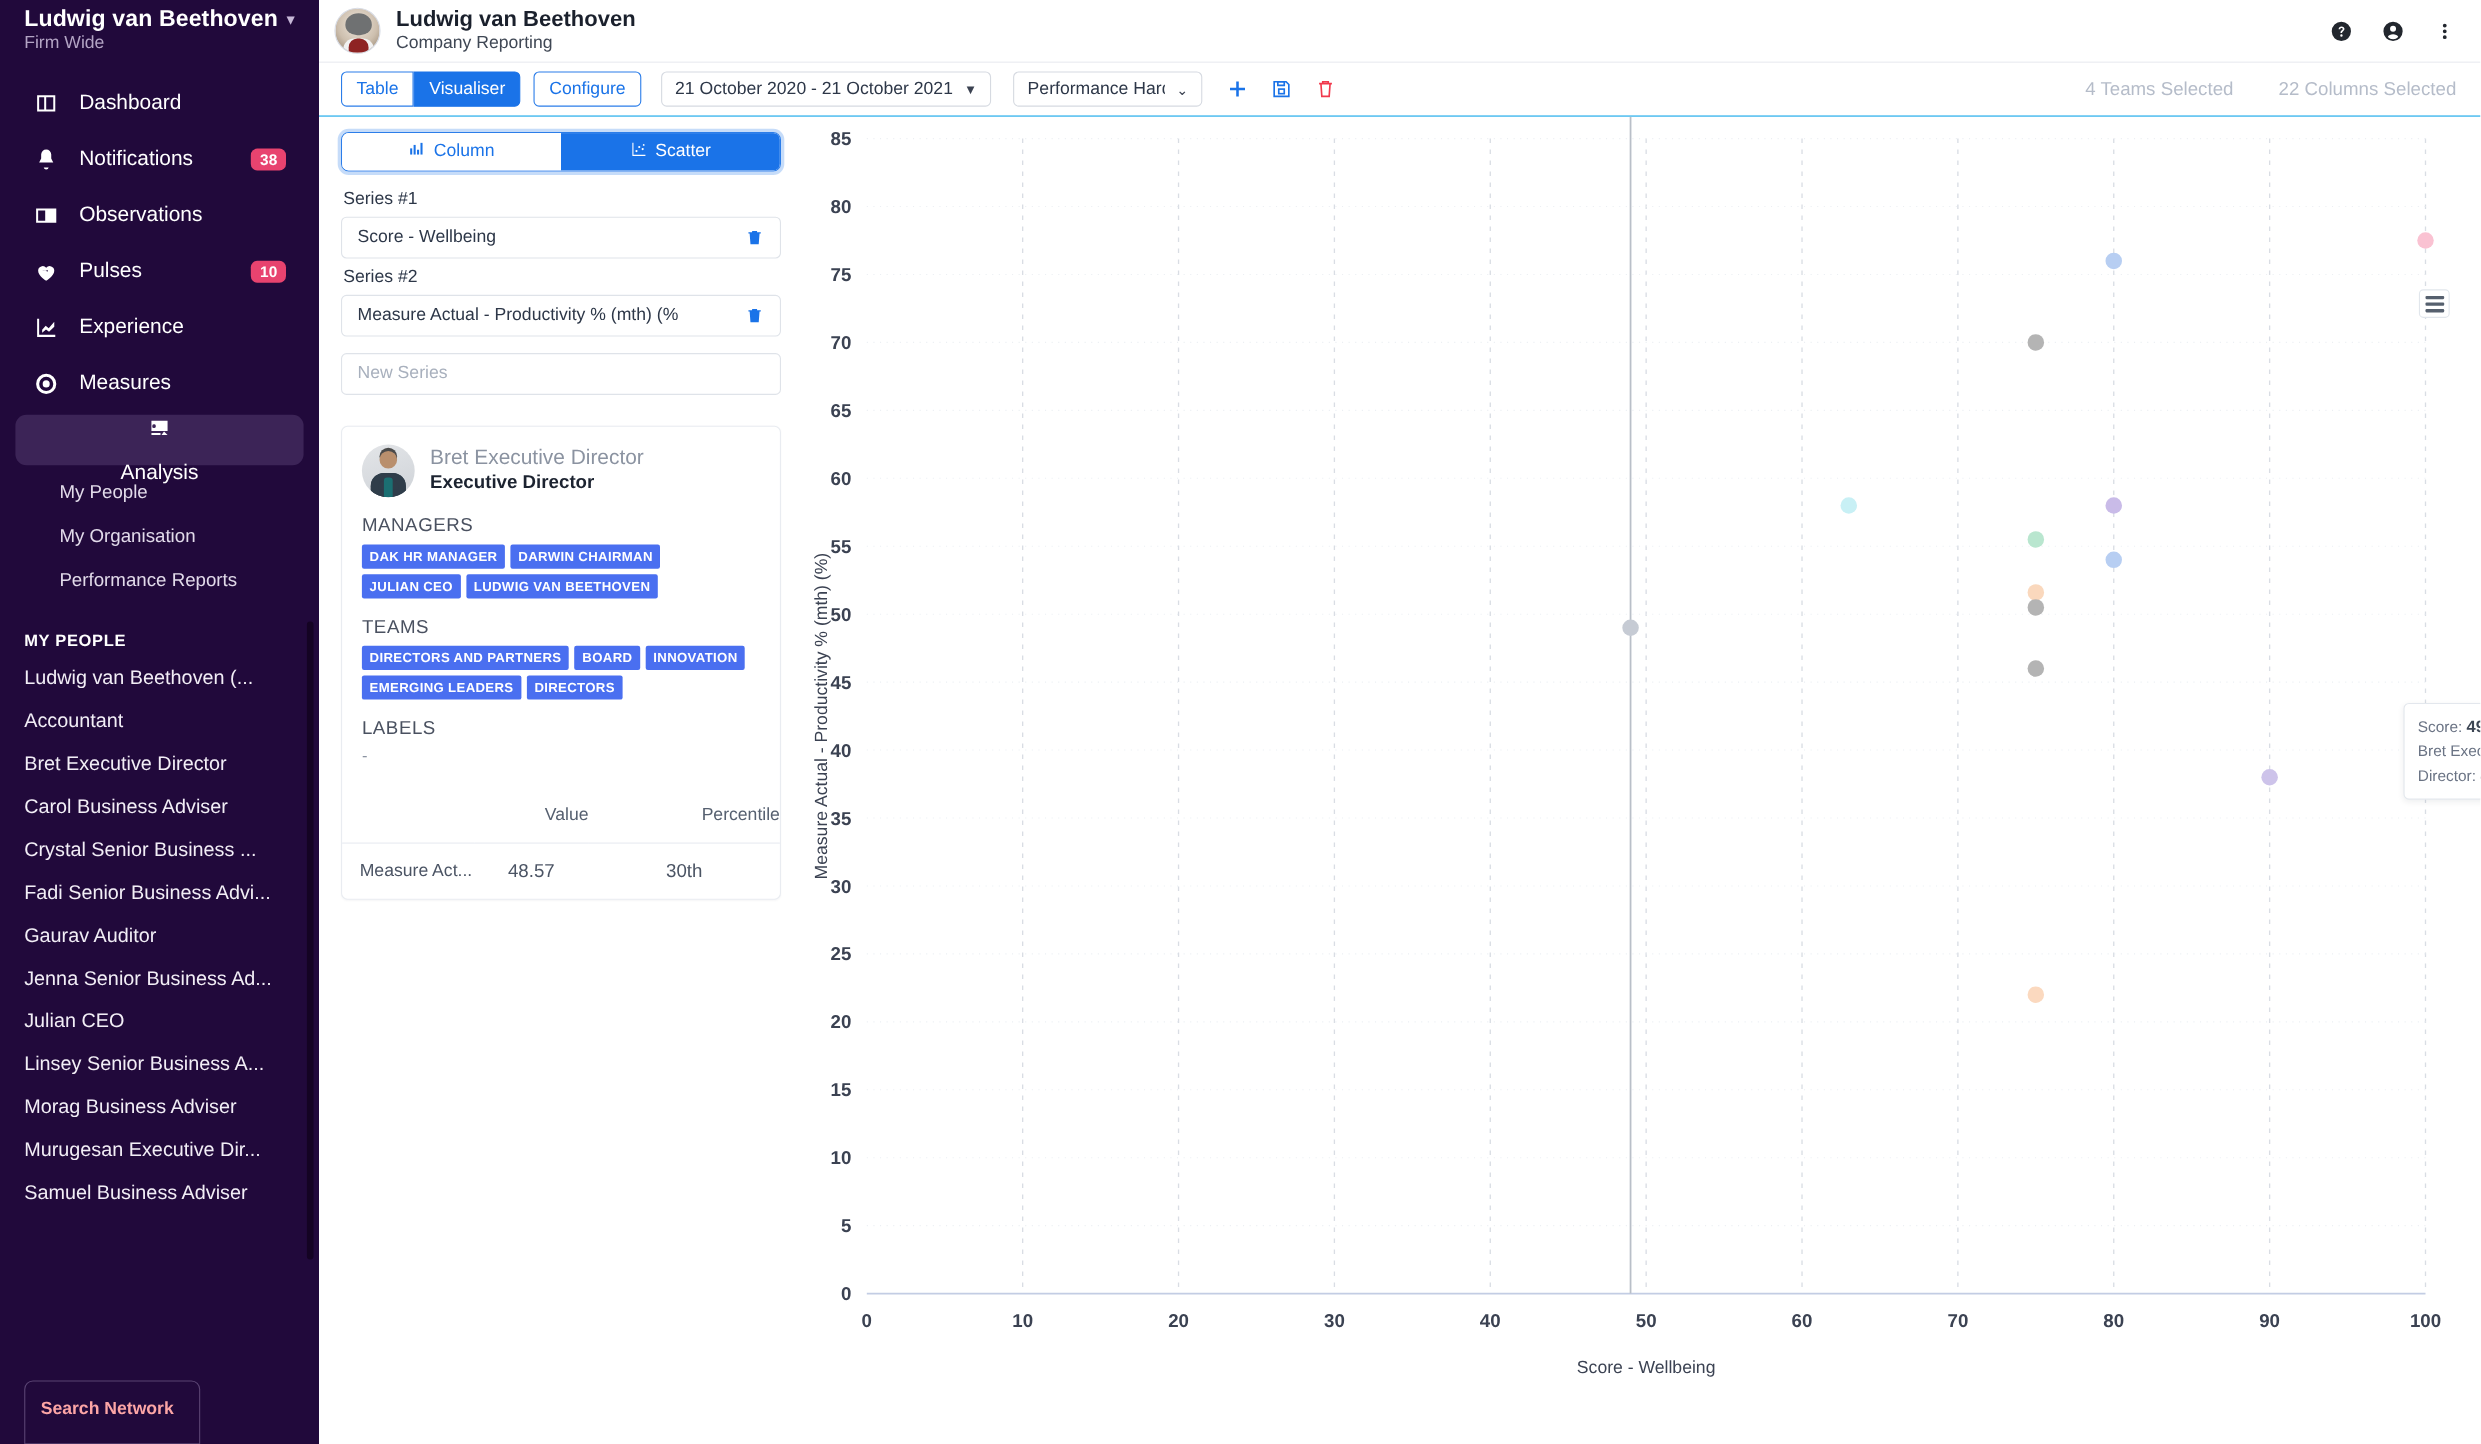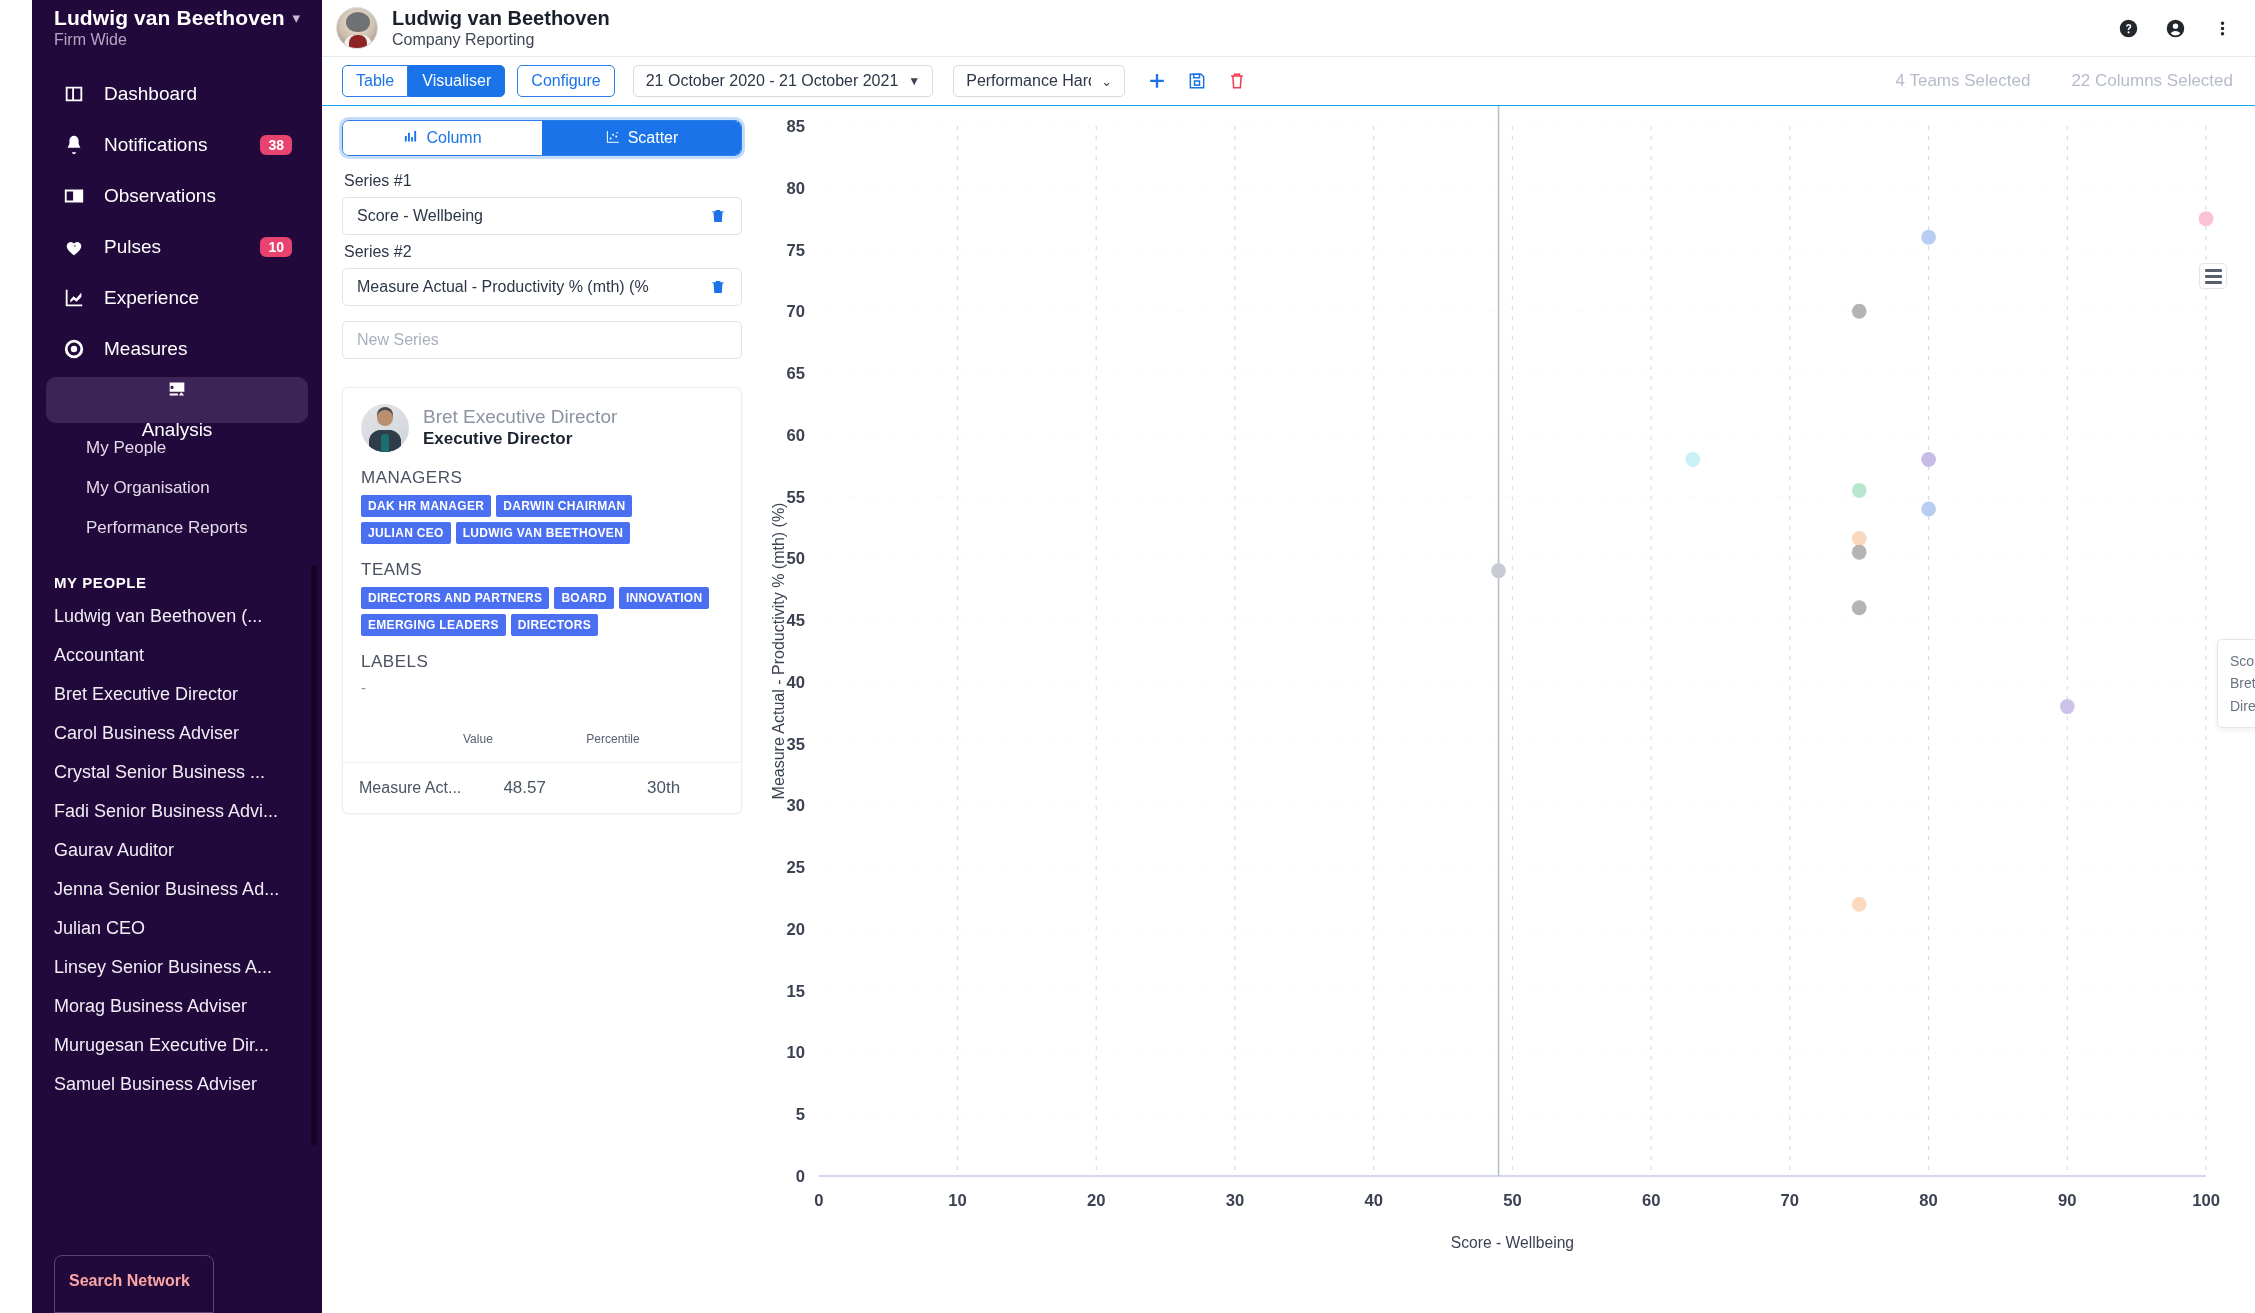--- a/index.html
+++ b/index.html
@@ -3,21 +3,21 @@
 <meta charset="utf-8">
 <style>
   * { box-sizing: border-box; margin: 0; padding: 0; }
   html, body { width: 2255px; height: 1313px; overflow: hidden; }
   body {
     font-family: "Liberation Sans", sans-serif;
     background: #ffffff;
     color: #2d3748;
     font-size: 17px;
   }
-  #app { display: flex; width: 2255px; height: 1121px; padding-left: 32px; }
+  #app { display: flex; width: 2255px; height: 1121px; }
 
   
   .sidebar {
     width: 290px; min-width: 290px; height: 1313px;
     background: #21093b;
     position: relative;
     overflow: hidden;
   }
   .sb-org {
     padding: 6px 22px 0 22px;
@@ -173,22 +173,22 @@
   .sec-title { font-size: 17px; color: #4a5160; letter-spacing: .5px; margin: 16px 0 7px 0; }
   .tags { display: flex; flex-wrap: wrap; gap: 5px; }
   .tag {
     background: #4a6ff0; color: #fff; font-size: 12px; font-weight: 600;
     letter-spacing: .3px; padding: 4px 7px; border-radius: 2px; white-space: nowrap;
   }
   .dash { color: #8b93a1; font-size: 15px; margin-top: 4px; }
 
   .mini-table { width: 100%; border-collapse: collapse; margin-top: 14px; }
   .mini-table th {
-    font-size: 12px; font-weight: 400; color: #566070; padding: 10px 0 16px 0;
-    text-align: left; border-bottom: 1px solid #eef1f5;
+    font-size: 16px; font-weight: 400; color: #566070; padding: 10px 0 16px 0;
+    text-align: right; border-bottom: 1px solid #eef1f5;
   }
   .mini-table th.lead { width: 120px; }
   .mini-table td {
     font-size: 17px; color: #4b5464; text-align: center; padding: 15px 0;
     border-bottom: 1px solid #eef1f5;
   }
   .mini-table tr:last-child td { border-bottom: none; }
   .mini-table td.lead { text-align: left; padding-left: 16px; font-size: 16px; }
 
   

